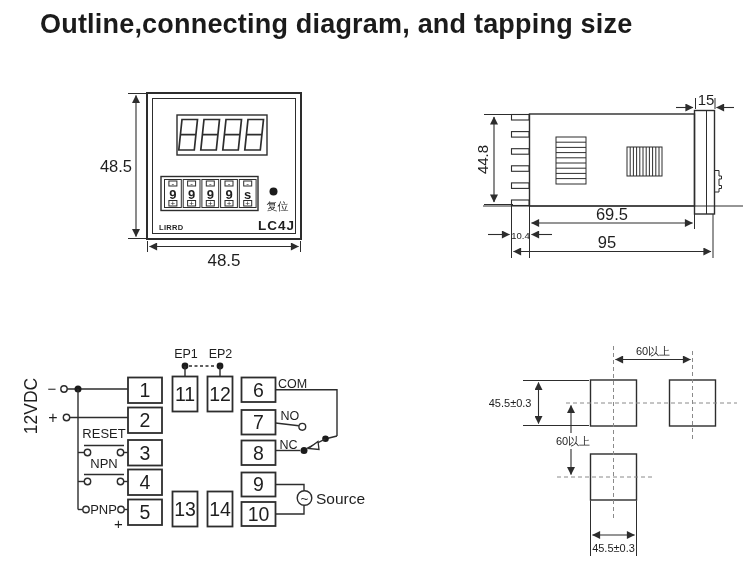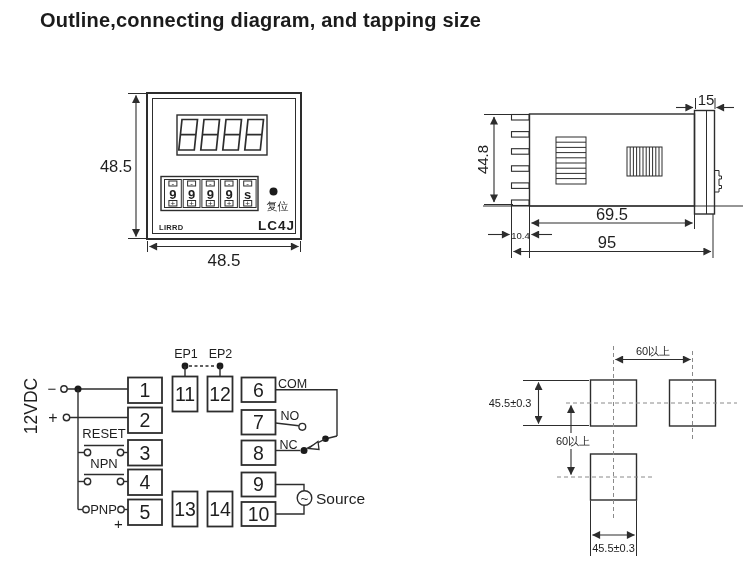--- a/index.html
+++ b/index.html
@@ -1,18 +1,18 @@
 <!DOCTYPE html>
 <html><head>
 <meta charset="utf-8">
 <style>
   html,body { margin:0; padding:0; background:#fff; }
   .page { position:relative; width:750px; height:583px; background:#fff;
           font-family:"Liberation Sans", sans-serif; overflow:hidden; }
-  .title { position:absolute; left:40px; top:9px; font-size:20px; font-weight:bold;
+  .title { position:absolute; left:40px; top:9px; font-size:27px; font-weight:bold;
            color:#1b1b1b; letter-spacing:0.2px; }
   svg.drawing { position:absolute; left:0; top:0; }
   svg text { fill:#1e1e1e; font-family:"Liberation Sans", sans-serif; }
   .ln  { stroke:#2d2d2d; stroke-width:1.4; fill:none; }
   .ln2 { stroke:#2d2d2d; stroke-width:2;   fill:none; }
   .bx  { stroke:#2d2d2d; stroke-width:1.8; fill:#fff; }
   .thin{ stroke:#2d2d2d; stroke-width:1;   fill:none; }
   .dim { stroke:#2d2d2d; stroke-width:1.1; fill:none; }
   .dsh { stroke:#8a8a8a; stroke-width:1;   stroke-dasharray:4 3; fill:none; }
   .dot { fill:#1b1b1b; stroke:none; }

